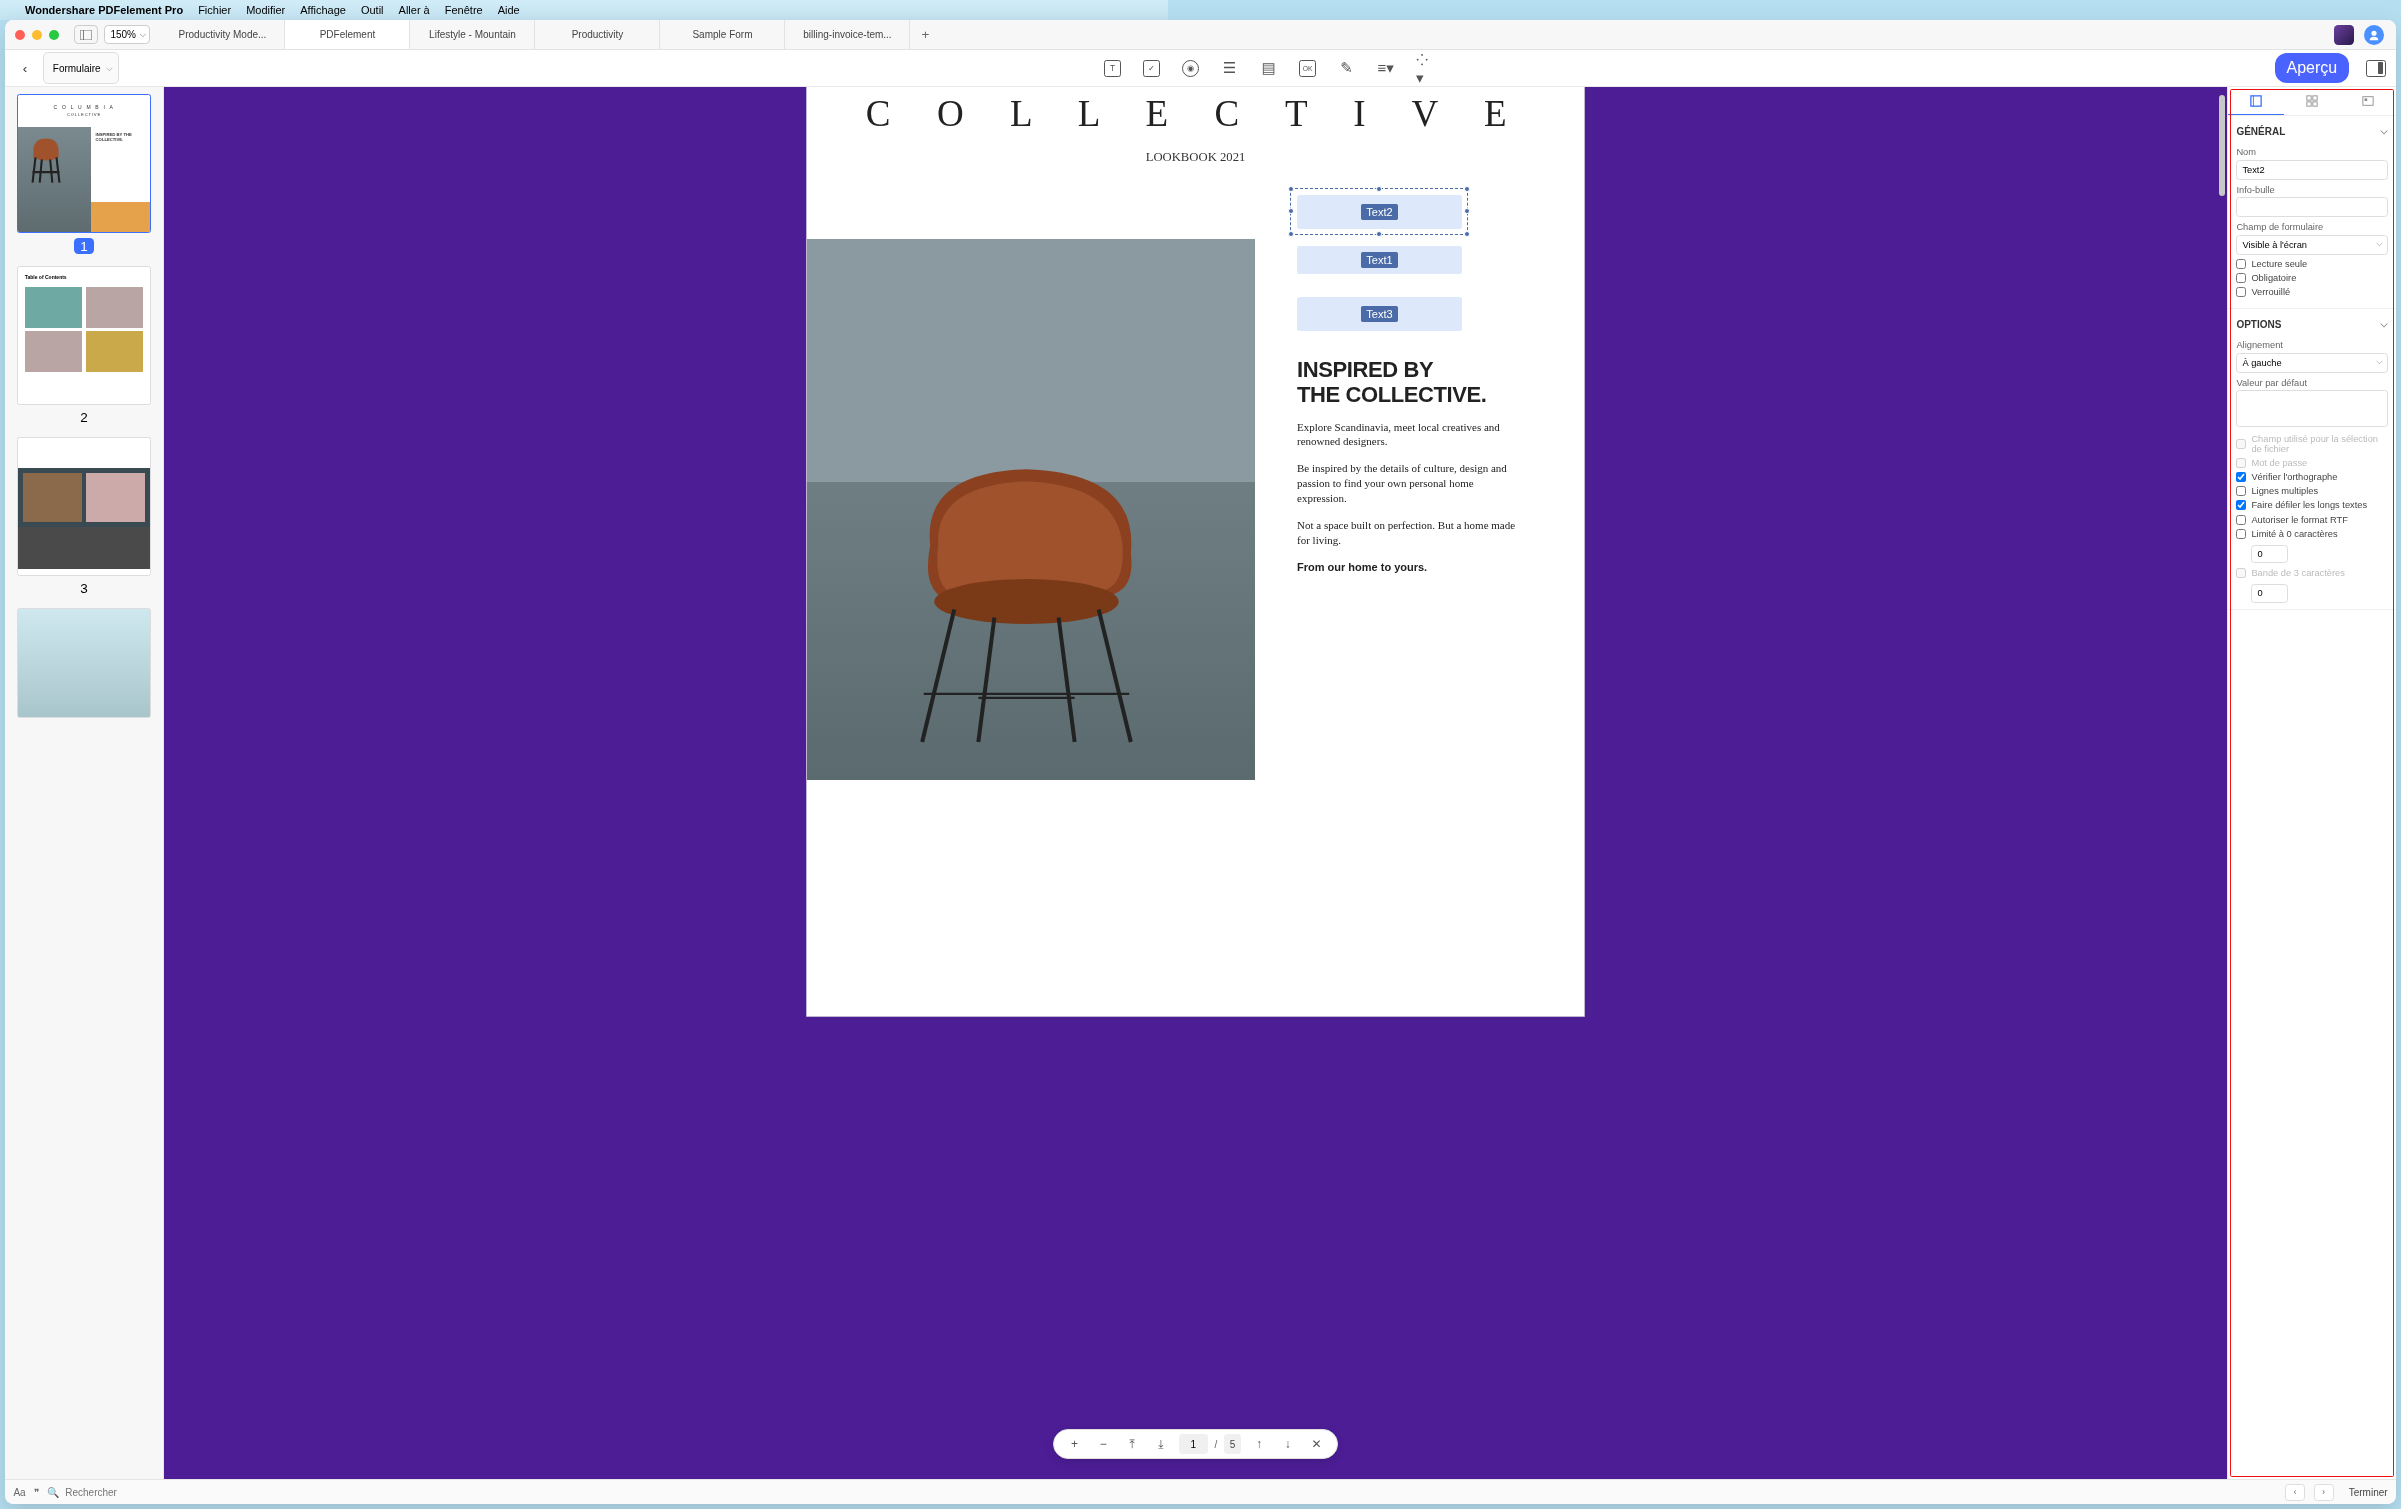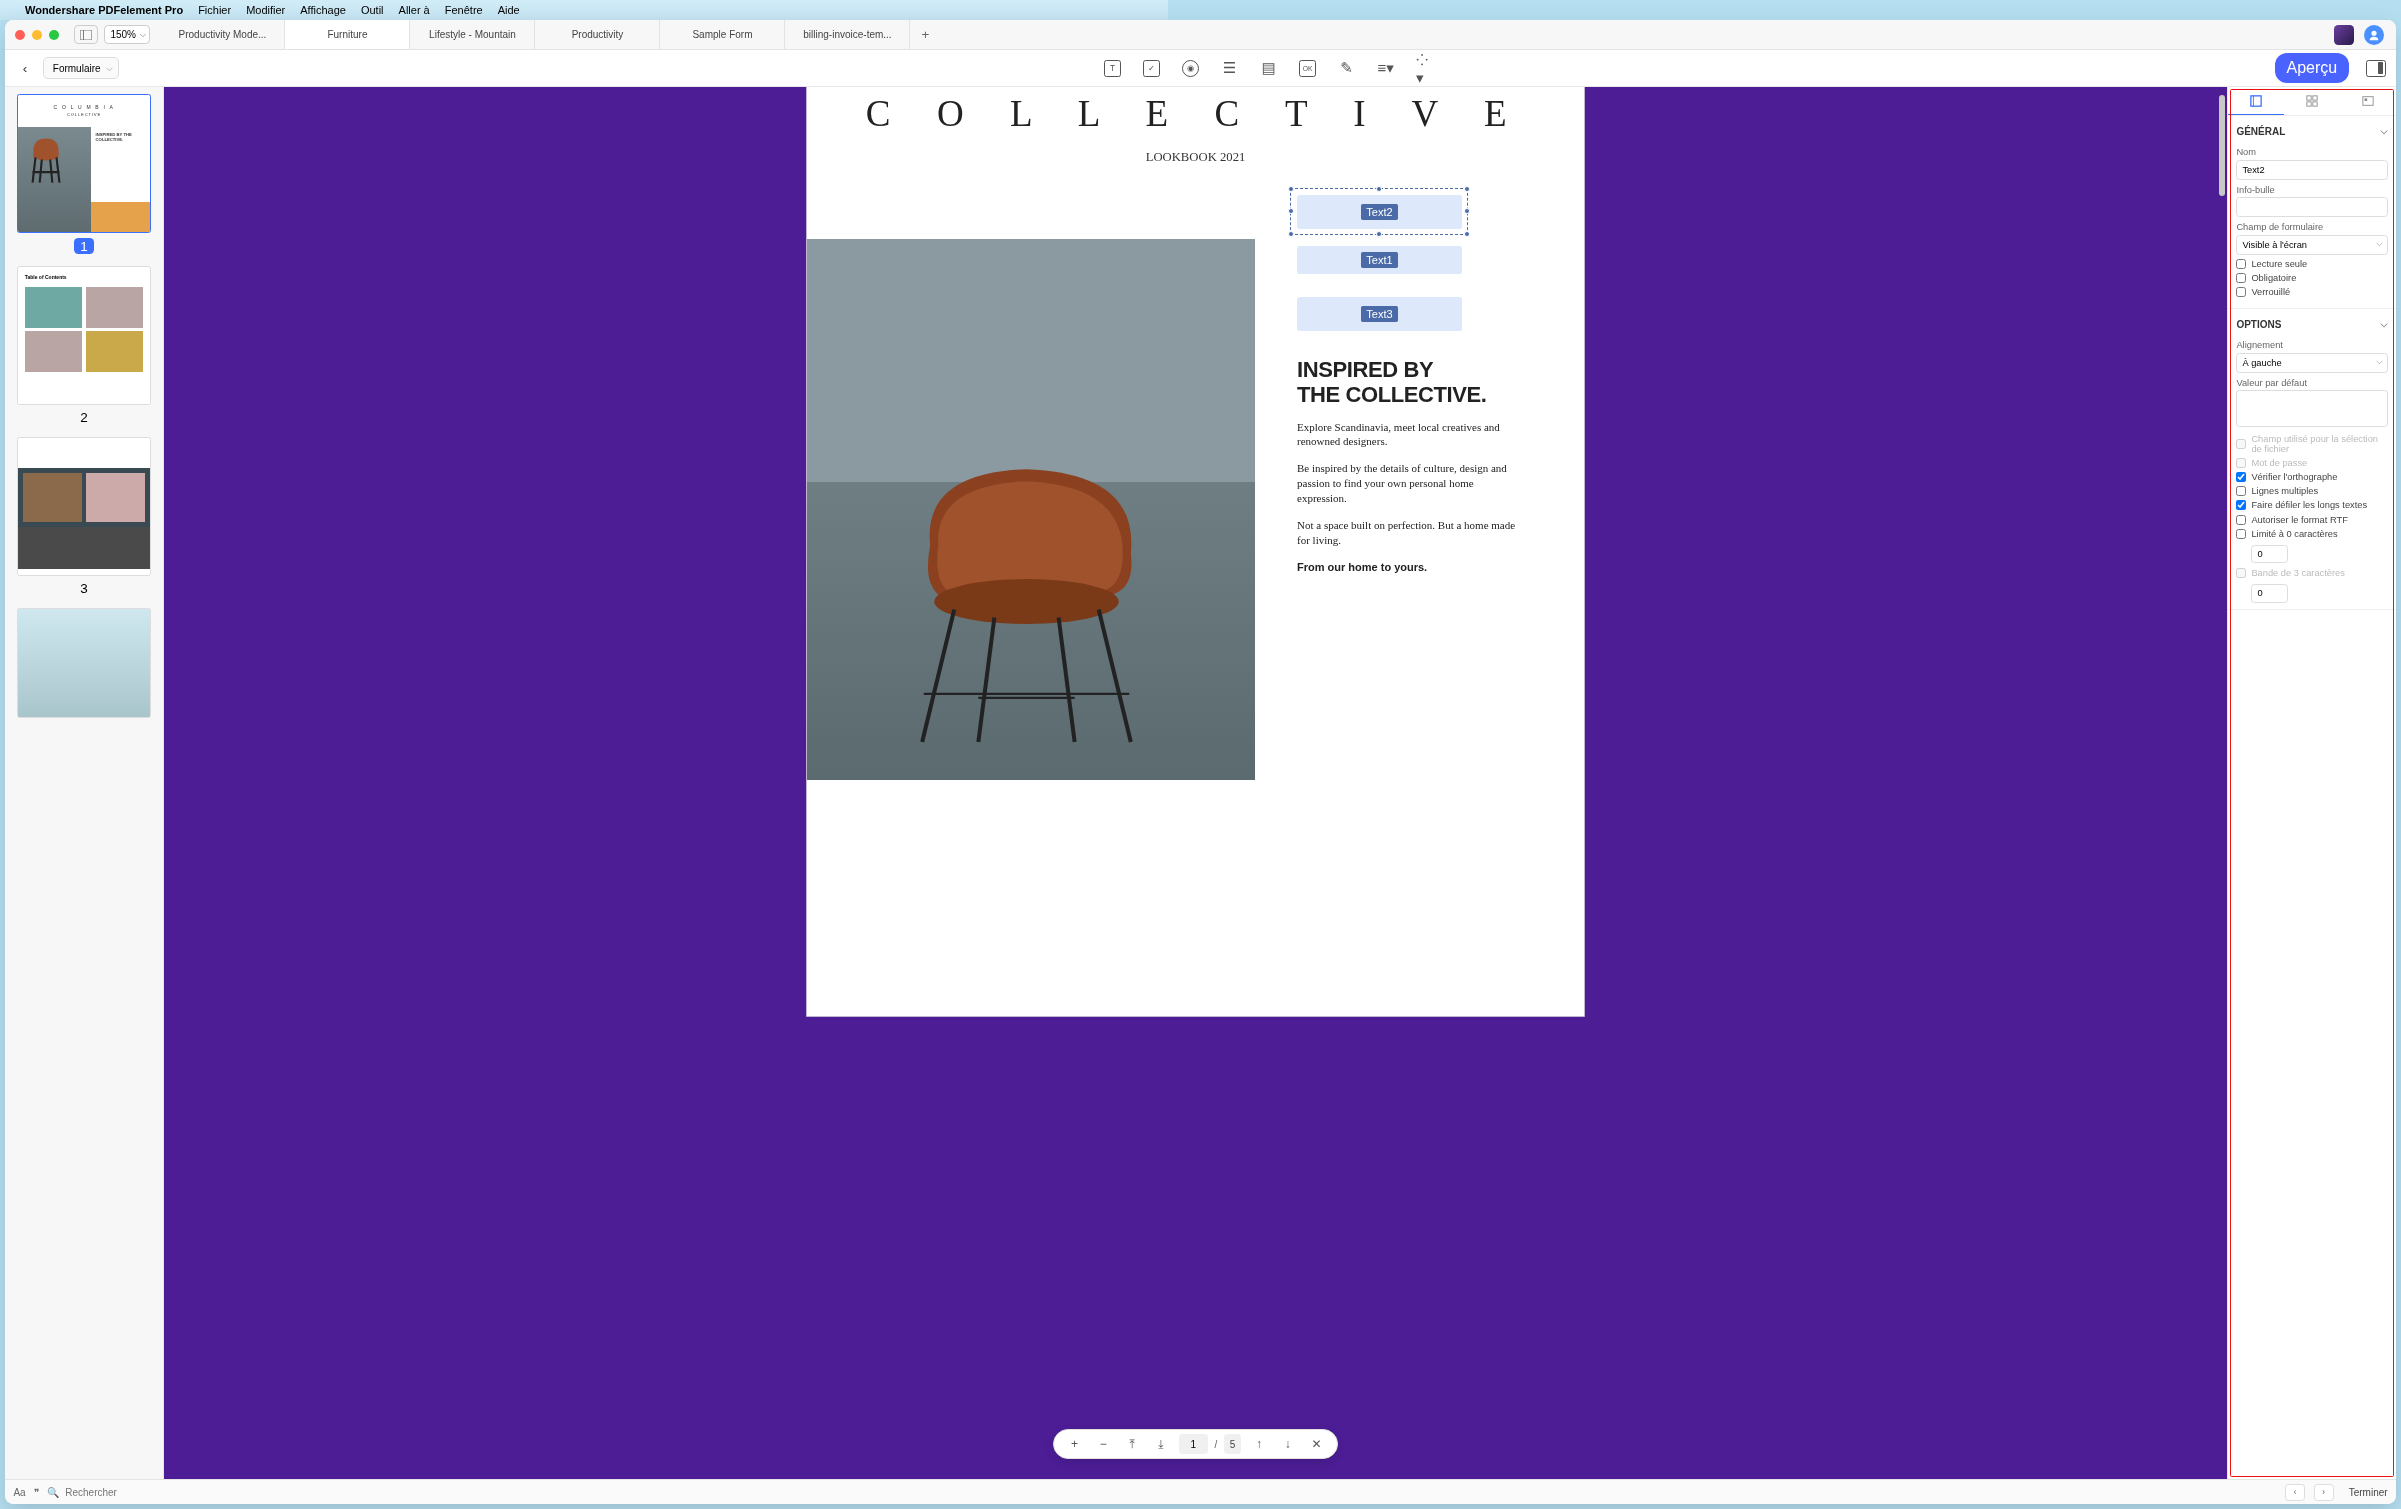--- a/index.html
+++ b/index.html
@@ -26,21 +26,21 @@
 .tab { flex: 0 0 125px; display: flex; align-items: center; justify-content: center; font-size: 10px; color: #444; border-right: 0.8px solid #e3e3e3; padding: 0 6.8px; background:#f7f7f7; overflow:hidden; white-space:nowrap; text-overflow:ellipsis; }
 .tab.active { background: #fff; }
 .tab-add { width: 30px; display:flex; align-items:center; justify-content:center; font-size:13.5px; color:#666; }
 .titlebar-right { display:flex; align-items:center; gap:10px; padding:0 12px; }
 .square-icon { width:20px; height:20px; border-radius:4.2px; background: linear-gradient(135deg,#6b3fa0,#2a1a4a); }
 .user-badge { width:20px; height:20px; border-radius:50%; background:#4a90ff; display:flex; align-items:center; justify-content:center; color:#fff; font-size:10px; }
 
 
 .toolbar2 { height: 37px; display:flex; align-items:center; border-bottom:0.8px solid #e8e8e8; padding:0 10px; gap:8.4px; }
 .back-btn { width:20px; height:20px; display:flex; align-items:center; justify-content:center; color:#333; font-size:13.5px; }
-.mode-drop { height:22px; border:0.8px solid #ddd; border-radius:5px; padding:0 17px 0 8.4px; font-size:10px; display:flex; align-items:center; background:#fafafa; position:relative; }
+.mode-drop { height:32px; border:0.8px solid #ddd; border-radius:5px; padding:0 17px 0 8.4px; font-size:10px; display:flex; align-items:center; background:#fafafa; position:relative; }
 .mode-drop::after { content:"⌵"; position:absolute; right:5px; font-size:8.4px; color:#888; }
 .tool-icons { display:flex; gap:22px; margin-left: auto; margin-right:auto; padding-left:144px; }
 .tool-icons .ti { width:17px; height:17px; border:1.3px solid #555; border-radius:2.5px; display:flex; align-items:center; justify-content:center; font-size:8.4px; color:#555; }
 .tool-icons .ti.round { border-radius:50%; }
 .tool-icons .ti.nb { border:none; font-size:15px; }
 .aperc { background:#4a63ff; color:#fff; font-size:16px; padding:6px 12px; border-radius:12px; border:none; }
 .panel-toggle { width:20px; height:17px; border:1.3px solid #555; border-radius:2.5px; margin-left:8.4px; position:relative; }
 .panel-toggle::after { content:""; position:absolute; right:2.5px; top:1.7px; bottom:1.7px; width:5px; background:#555; border-radius:0.8px; }
 
 
@@ -177,21 +177,21 @@
           <rect x="0" y="0" width="14" height="12" rx="2" fill="none" stroke="#666"></rect>
           <line x1="4" y1="0" x2="4" y2="12" stroke="#666"></line>
         </svg>
     </div>
     <div class="zoom-select">
         <span>150%</span>
       </div>
 
     <div class="tabs">
       <div class="tab">Productivity Mode...</div>
-      <div class="tab active">Furniture</div>
+      <div class="tab active">PDFelement</div>
       <div class="tab">Lifestyle - Mountain</div>
       <div class="tab">Productivity</div>
       <div class="tab">Sample Form</div>
       <div class="tab">billing-invoice-tem...</div>
       <div class="tab-add">+</div>
     </div>
 
     <div class="titlebar-right">
       <div class="square-icon"></div>
       <div class="user-badge">

